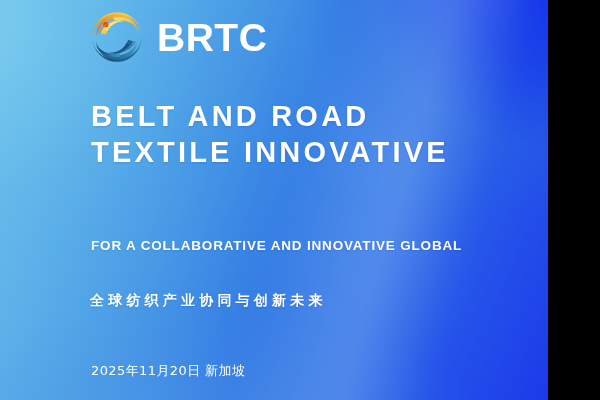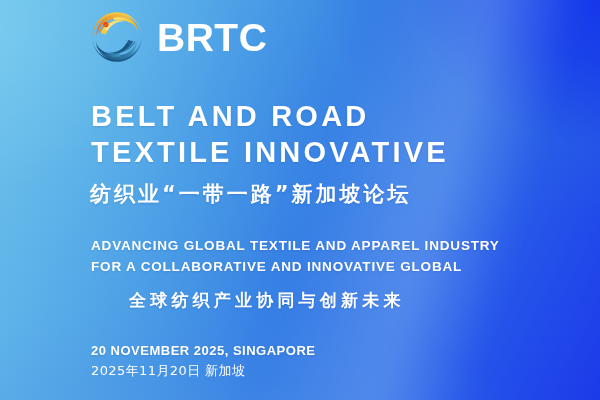--- a/index.html
+++ b/index.html
@@ -2,21 +2,21 @@
 <html><head>
 <meta charset="utf-8">
 <style>
   html, body {
     margin: 0;
     padding: 0;
     background: #000;
   }
   #poster {
     position: relative;
-    width: 600px;
+    width: 548px;
     height: 400px;
     overflow: hidden;
     font-family: "Liberation Sans", "DejaVu Sans", sans-serif;
     background: #3f86e0;
     -webkit-font-smoothing: antialiased;
   }
 
   
   .bg-base {
     position: absolute;
@@ -152,28 +152,27 @@
     white-space: nowrap;
     text-shadow: 0 1px 2px rgba(20,60,140,0.18);
   }
   .tagline-line { display: block; }
 
   .tagline-cn {
     position: absolute;
     left: 90px;
     top: 288px;
     color: #ffffff;
-    font-size: 17px;
+    font-size: 14px;
     font-weight: bold;
     letter-spacing: 4.2px;
     line-height: 24px;
     white-space: nowrap;
     font-family: "DejaVu Sans", "Liberation Sans", sans-serif;
     text-shadow: 0 1px 2px rgba(20,60,140,0.20);
-    margin-left: 39px;
   }
 
   
   .date-en {
     position: absolute;
     left: 91px;
     top: 342px;
     color: #ffffff;
     font-size: 13px;
     font-weight: bold;
@@ -260,26 +259,23 @@
         <path d="M80 58 C74 68 66 73 56 75 C67 71 74 65 78 56 Z" fill="#2a7fae" opacity="0.9"></path>
       </svg>
       <span class="brand-name">BRTC</span>
     </div>
 
     <div class="headline">
       <span class="headline-line">BELT AND ROAD</span>
       <span class="headline-line">TEXTILE INNOVATIVE</span>
     </div>
 
-    <div class="subtitle-cn">纺织业“一带一路”新加坡论坛</div>
 
     <div class="tagline">
-      <span class="tagline-line">ADVANCING GLOBAL TEXTILE AND APPAREL INDUSTRY</span>
       <span class="tagline-line">FOR A COLLABORATIVE AND INNOVATIVE GLOBAL</span>
     </div>
 
     <div class="tagline-cn">全球纺织产业协同与创新未来</div>
 
-    <div class="date-en">20 NOVEMBER 2025, SINGAPORE</div>
     <div class="date-cn">2025年11月20日  新加坡</div>
 
   </div>
 </div>
 
 </body></html>

